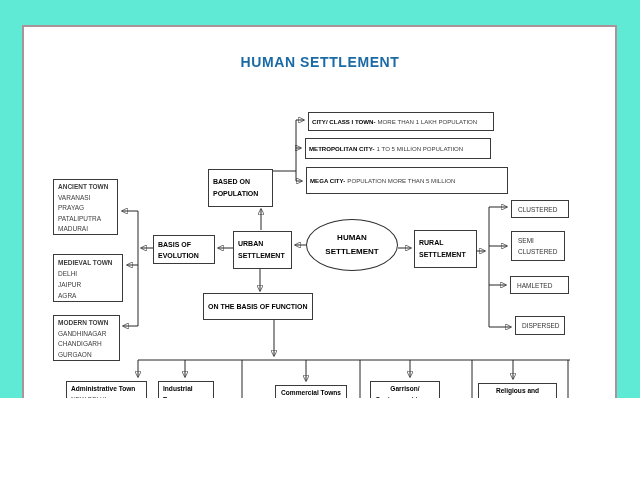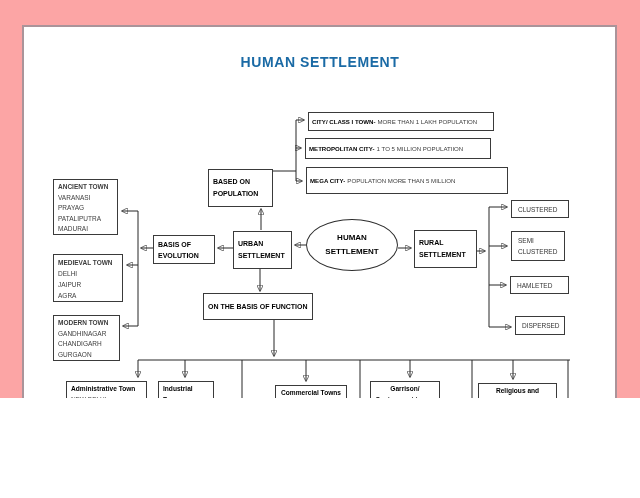--- a/index.html
+++ b/index.html
@@ -1,17 +1,17 @@
 <!DOCTYPE html>
 <html><head>
 <meta charset="utf-8">
 <style>
   html,body{margin:0;padding:0;background:#fff;}
   #stage{
-    position:relative;width:640px;height:398px;background:#fca5a5;
+    position:relative;width:640px;height:398px;background:#5eead4;
     font-family:"Liberation Sans", sans-serif;color:#1a1a1a;overflow:hidden;
   }
   #page-frame{
     position:absolute;left:22px;top:25px;width:591px;height:448px;
     border:2px solid #aa949a;background:#fff;
   }
   #diagram-title{
     position:absolute;left:0;top:54px;width:640px;text-align:center;
     font-size:14px;font-weight:bold;letter-spacing:.6px;color:#1a6aa5;
   }

